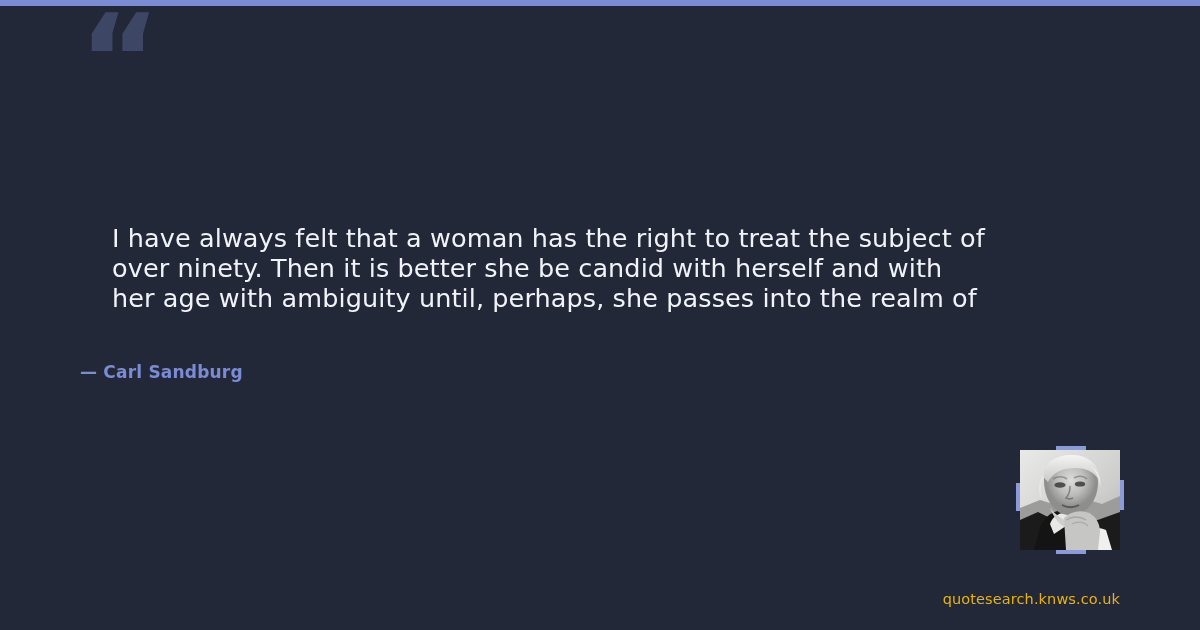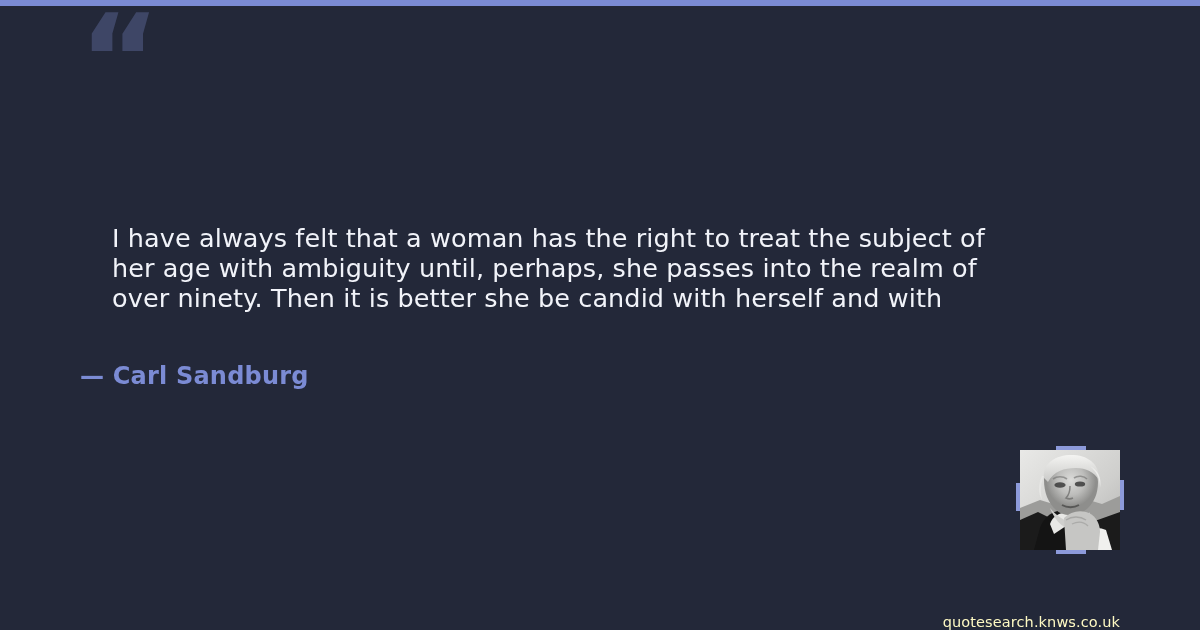--- a/index.html
+++ b/index.html
@@ -52,21 +52,21 @@
     line-height: 29.8px;
     color: #f1f3f9;
     font-weight: 400;
     letter-spacing: 0.1px;
     white-space: pre;
   }
   .author {
     position: absolute;
     left: 80px;
     top: 362px;
-    font-size: 24px;
+    font-size: 17px;
     font-weight: 700;
     color: #7b8bd4;
     letter-spacing: 0.2px;
     white-space: pre;
   }
   .portrait-wrap {
     position: absolute;
     left: 1020px;
     top: 450px;
     width: 100px;
@@ -106,39 +106,38 @@
     top: 0;
     width: 100px;
     height: 100px;
     display: block;
   }
   .watermark {
     position: absolute;
     right: 80px;
     top: 591px;
     font-size: 14.5px;
-    color: #fef9c3;
+    color: #eab308;
     letter-spacing: 0.1px;
     white-space: pre;
-    margin-top: 23px;
   }
 </style>
 </head>
 <body>
 
 <div class="card">
 
   <div class="top-accent-bar"></div>
 
   <div class="quote-mark">“</div>
 
   <div class="quote-body">
     <div class="quote-line">I have always felt that a woman has the right to treat the subject of</div>
+    <div class="quote-line">over ninety. Then it is better she be candid with herself and with</div>
     <div class="quote-line">her age with ambiguity until, perhaps, she passes into the realm of</div>
-    <div class="quote-line">over ninety. Then it is better she be candid with herself and with</div>
   </div>
 
   <div class="author">— Carl Sandburg</div>
 
   <div class="portrait-wrap">
     <div class="portrait-accent accent-left"></div>
     <div class="portrait-accent accent-right"></div>
     <div class="portrait-accent accent-top"></div>
     <div class="portrait-accent accent-bottom"></div>
     <svg class="portrait" viewBox="0 0 100 100" xmlns="http://www.w3.org/2000/svg">

